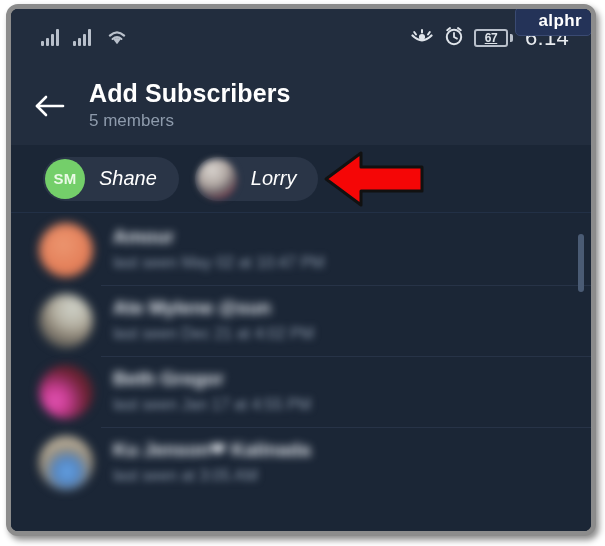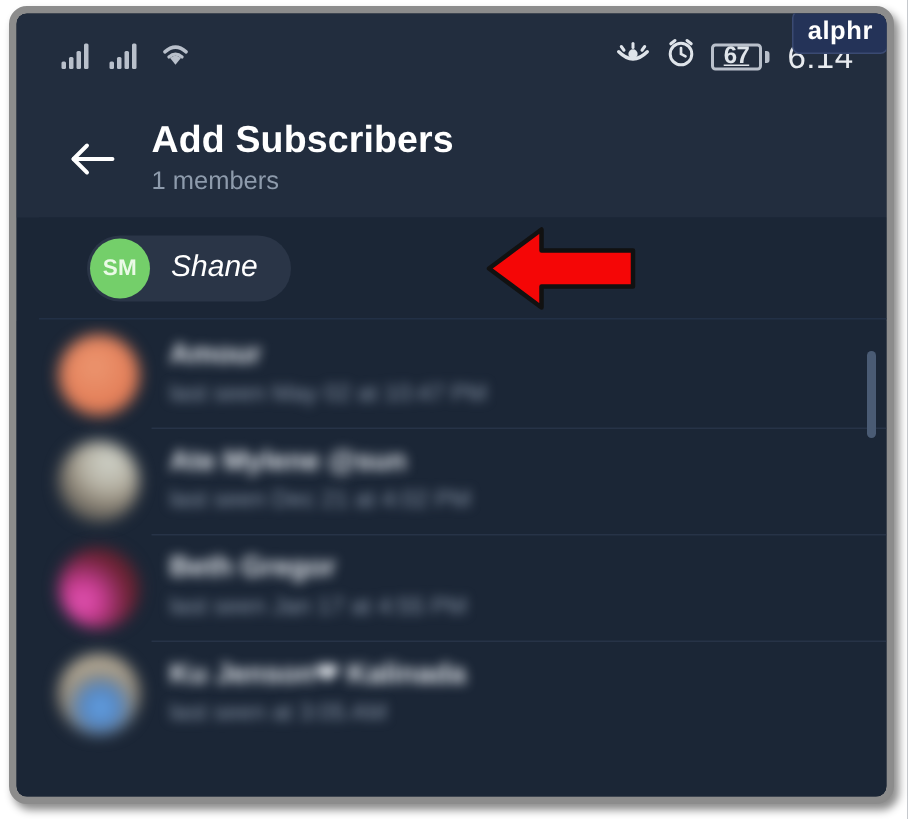--- a/index.html
+++ b/index.html
@@ -91,21 +91,21 @@
     width: 34px;
     height: 18px;
     border: 2px solid #b9c0cb;
     border-radius: 3px;
     display: flex;
     align-items: center;
     justify-content: center;
     box-sizing: border-box;
   }
   .battery-level {
-    font-size: 16px;
+    font-size: 12px;
     color: #dfe4ea;
     font-weight: bold;
     letter-spacing: -0.4px;
     text-decoration: underline;
   }
   .battery-tip {
     width: 3px;
     height: 8px;
     background: #b9c0cb;
     border-radius: 0 2px 2px 0;
@@ -115,37 +115,37 @@
   
   #alphr-watermark {
     position: absolute;
     right: -1px;
     top: -2px;
     background: #243358;
     color: #ffffff;
     font-size: 17px;
     font-weight: bold;
     letter-spacing: 0.4px;
-    padding: 3px 9px 4px 9px;
+    padding: 3px 9px 4px 22px;
     border-radius: 5px;
     border: 1px solid #3a4a72;
     z-index: 40;
   }
 
   
   #app-header {
     position: absolute;
     left: 0; top: 57px;
     width: 100%;
     height: 79px;
     background: #222d3e;
     display: flex;
     align-items: center;
     box-sizing: border-box;
-    padding-left: 28px;
+    padding-left: 16px;
   }
   #back-button {
     width: 44px;
     height: 44px;
     display: flex;
     align-items: center;
     justify-content: center;
     flex: none;
     cursor: pointer;
   }
@@ -165,21 +165,21 @@
   #header-subtitle {
     color: #8e9bac;
     font-size: 17px;
     line-height: 24px;
     margin-top: 1px;
   }
 
   
   #chips-row {
     position: absolute;
-    left: 15px; top: 136px;
+    left: 0; top: 136px;
     width: 100%;
     height: 68px;
     background: #1b2636;
     display: flex;
     align-items: center;
     padding-left: 32px;
     gap: 16px;
     box-sizing: border-box;
     border-bottom: 1px solid #223046;
   }
@@ -378,30 +378,34 @@
 
     <div id="app-header">
       <div id="back-button">
         <svg width="32" height="26" viewBox="0 0 32 26">
           <path d="M30 13 L4 13" stroke="#ffffff" stroke-width="2.6" stroke-linecap="round"></path>
           <path d="M13 4 L4 13 L13 22" stroke="#ffffff" stroke-width="2.6" fill="none" stroke-linecap="round" stroke-linejoin="round"></path>
         </svg>
       </div>
       <div class="header-texts">
         <div id="header-title">Add Subscribers</div>
-        <div id="header-subtitle">1 members</div>
+        <div id="header-subtitle">5 members</div>
       </div>
     </div>
 
     <div id="chips-row">
       <div class="chip">
         <span class="chip-avatar initials">
           <span class="initials-text">SM</span>
         </span>
         <span class="chip-label">Shane</span>
+      </div>
+      <div class="chip">
+        <span class="chip-avatar photo"></span>
+        <span class="chip-label">Lorry</span>
       </div>
     </div>
 
     <div id="contact-list">
       <div class="contact-row">
         <span class="contact-avatar av-orange"></span>
         <span class="contact-texts">
           <span class="contact-name">Amour</span>
           <span class="contact-status">last seen May 02 at 10:47 PM</span>
         </span>

